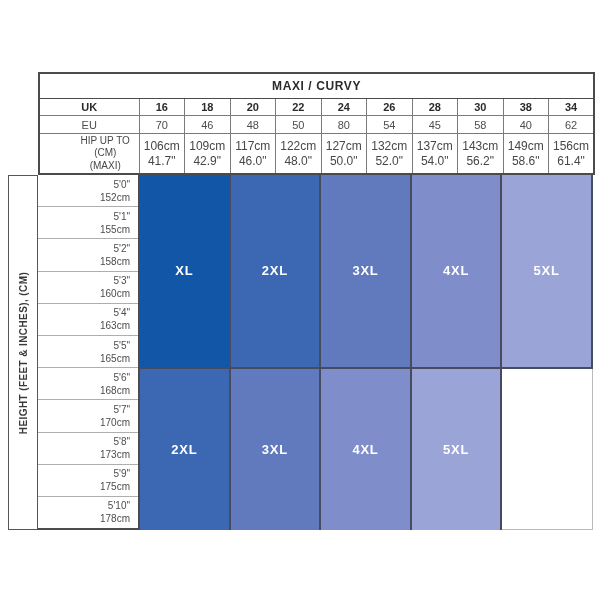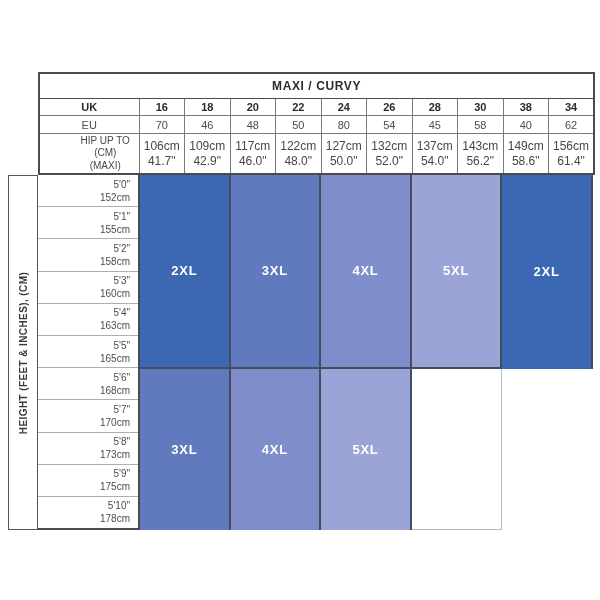--- a/index.html
+++ b/index.html
@@ -204,20 +204,21 @@
         <div class="h-row">
           <div>5'9"</div>
           <div>175cm</div>
         </div>
         <div class="h-row">
           <div>5'10"</div>
           <div>178cm</div>
         </div>
       </div>
     <div class="zones" id="zones">
+        <div class="zone top-block" style="background: rgb(17, 86, 167);">XL</div>
         <div class="zone top-block" style="background: rgb(60, 103, 179);">2XL</div>
         <div class="zone top-block" style="background: rgb(97, 121, 189);">3XL</div>
         <div class="zone top-block" style="background: rgb(127, 141, 202);">4XL</div>
         <div class="zone top-block" style="background: rgb(154, 164, 215);">5XL</div>
         <div class="zone" style="background: rgb(60, 103, 179);">2XL</div>
         <div class="zone" style="background: rgb(97, 121, 189);">3XL</div>
         <div class="zone" style="background: rgb(127, 141, 202);">4XL</div>
         <div class="zone" style="background: rgb(154, 164, 215);">5XL</div>
         <div class="zone empty"></div>
       </div>

